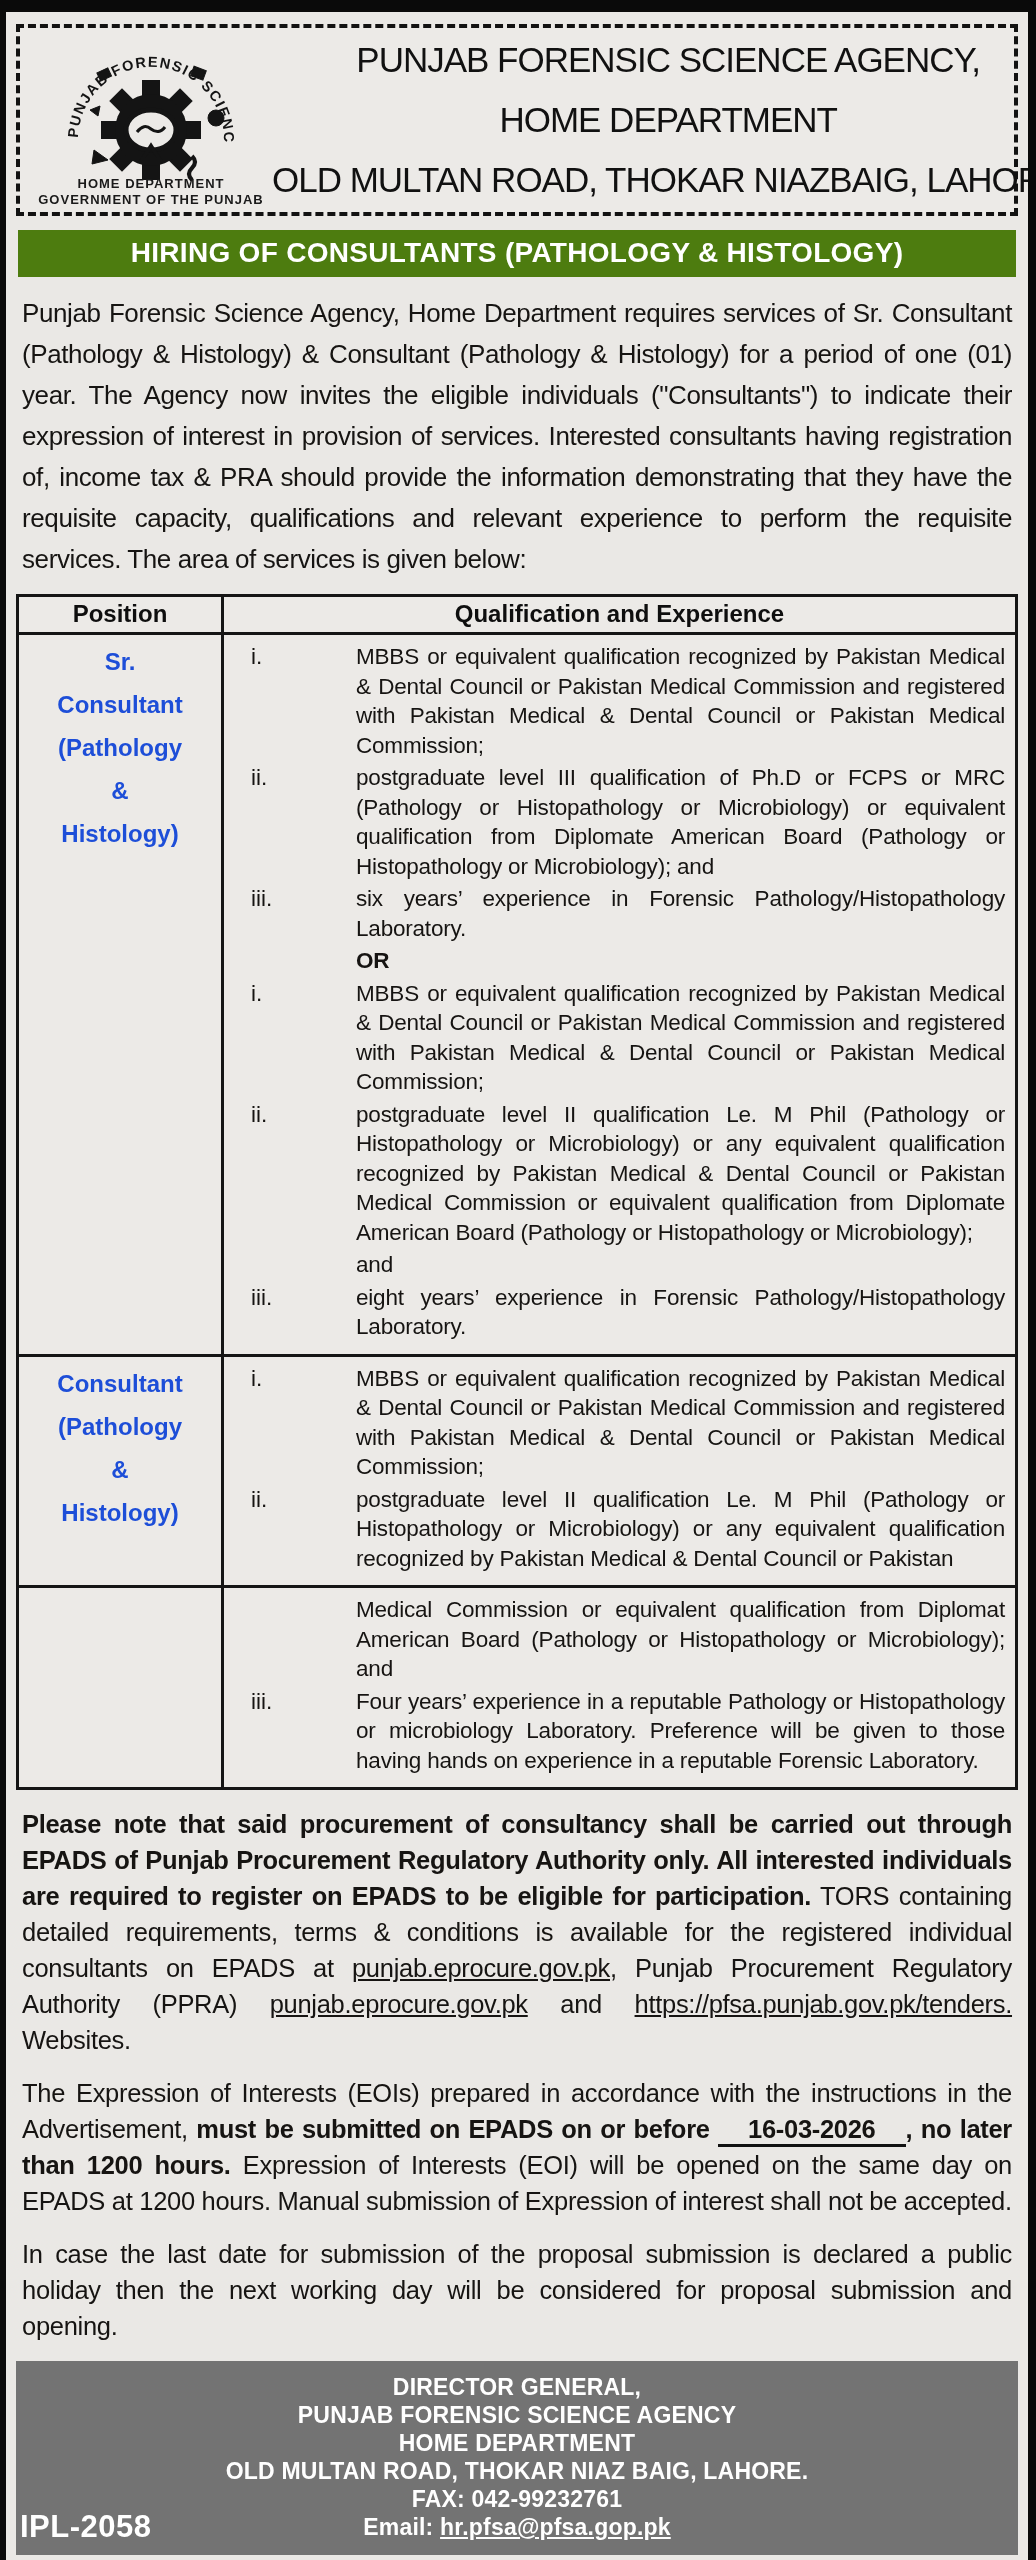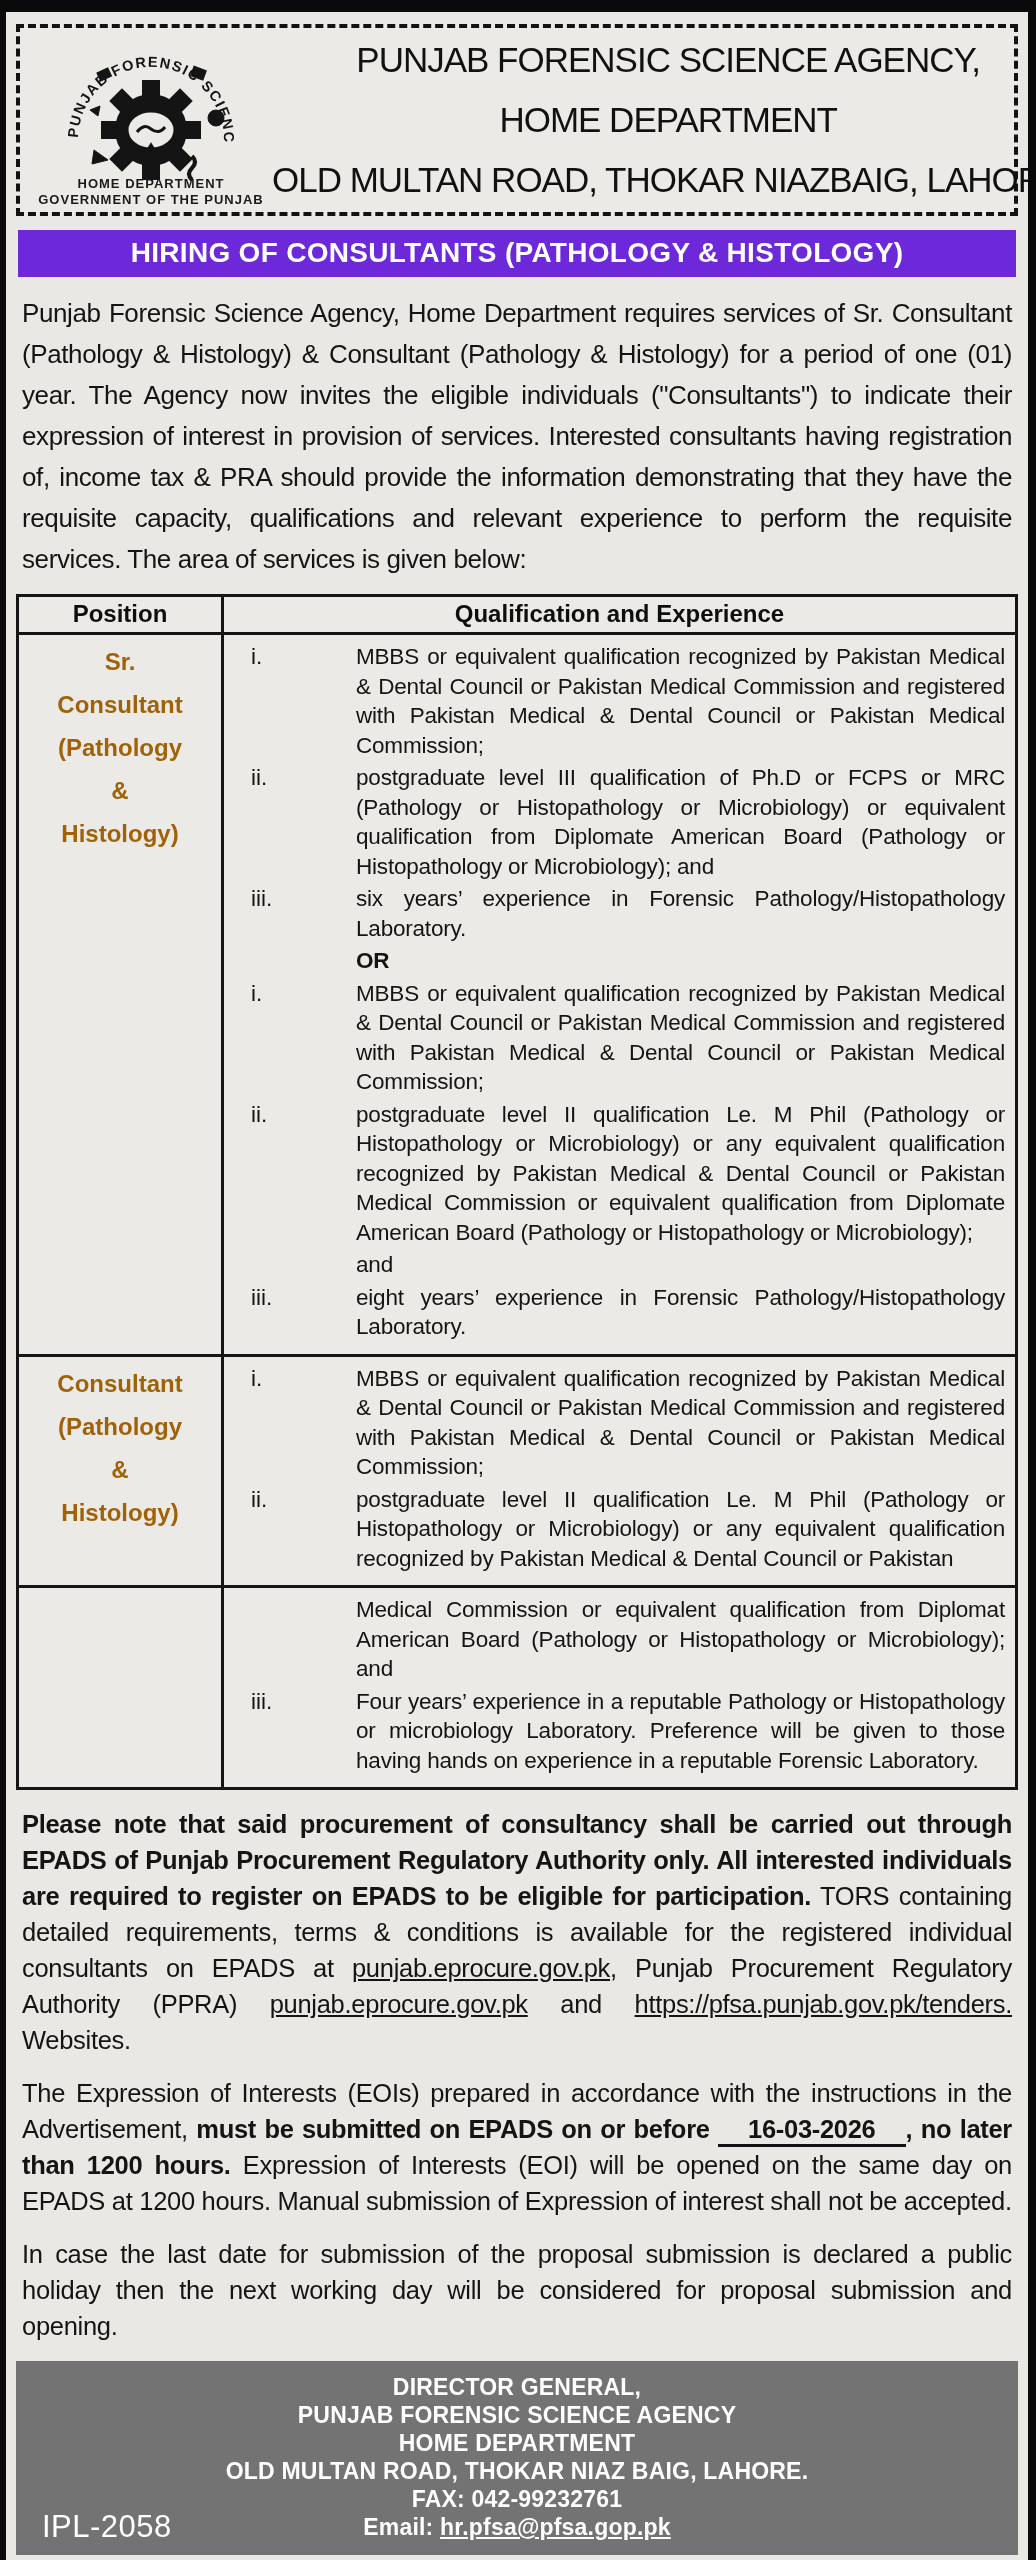--- a/index.html
+++ b/index.html
@@ -16,32 +16,32 @@
     height:192px;display:flex;align-items:center;padding:4px 10px;background:#eceae7;
   }
   .logo{width:242px;flex:0 0 242px;text-align:center;}
   .logo svg{display:block;margin:0 auto;}
   .logo-captions{margin-top:-6px;}
   .logo-caption{font-size:13px;font-weight:bold;letter-spacing:1px;line-height:16px;color:#1a1a1a;}
   .titles{flex:1;text-align:center;font-size:35px;line-height:60px;letter-spacing:-1px;color:#111;}
   .title-line{white-space:nowrap;}
   
   .banner{
-    margin:14px 12px 0;background:#6d28d9;color:#fff;
+    margin:14px 12px 0;background:#4d7c0f;color:#fff;
     font-weight:bold;font-size:28px;letter-spacing:.3px;
     text-align:center;padding:7px 0 8px;
   }
   
   .intro{margin:16px 16px 14px;font-size:26px;line-height:41px;text-align:justify;letter-spacing:-.4px;}
   
   table.qual{border-collapse:collapse;margin:0 10px;width:calc(100% - 20px);border:3px solid #151515;background:#eceae7;}
   table.qual th{border:3px solid #151515;font-size:24px;padding:3px 0 4px;color:#0e0e0e;text-align:center;}
   th.pos-h{width:202px;}
   table.qual td{border:3px solid #151515;vertical-align:top;}
-  .pos-cell{text-align:center;font-weight:bold;font-size:24px;line-height:43px;padding-top:5px;color:#a16207;}
+  .pos-cell{text-align:center;font-weight:bold;font-size:24px;line-height:43px;padding-top:5px;color:#1d4ed8;}
   .qual-cell{padding:7px 10px 9px 0;}
   .item{display:flex;font-size:22.5px;line-height:29.5px;margin-bottom:3px;}
   .item .num{flex:0 0 84px;box-sizing:border-box;padding-left:27px;}
   .item .txt{flex:1;text-align:justify;letter-spacing:-.2px;margin-left:48px;}
   .item.bold{font-weight:bold;}
   
   .notes{margin:16px 16px 0;}
   .note{margin:0 0 17px;font-size:25.5px;line-height:36px;text-align:justify;letter-spacing:-.3px;}
   .b{font-weight:bold;}
   .u{text-decoration:underline;}
@@ -49,21 +49,21 @@
     display:inline-block;font-weight:bold;text-decoration:none;
     border-bottom:3px solid #111;padding:0 30px;line-height:30px;
   }
   
   .footer{
     margin:6px 10px 8px;background:#737373;color:#fff;text-align:center;
     padding:12px 0 14px;position:relative;
   }
   .f-line{font-size:23px;line-height:28px;font-weight:bold;letter-spacing:.2px;}
   .email{ text-decoration:underline;}
-  .ipl{position:absolute;left:26px;bottom:10px;font-size:31px;font-weight:normal;letter-spacing:.5px;}
+  .ipl{position:absolute;left:4px;bottom:10px;font-size:31px;font-weight:bold;letter-spacing:.5px;}
 </style>
 </head>
 <body>
 
 <div class="page">
 
   <div class="header-box">
     <div class="logo">
       <svg width="210" height="150" viewBox="0 0 210 150">
         <defs>

